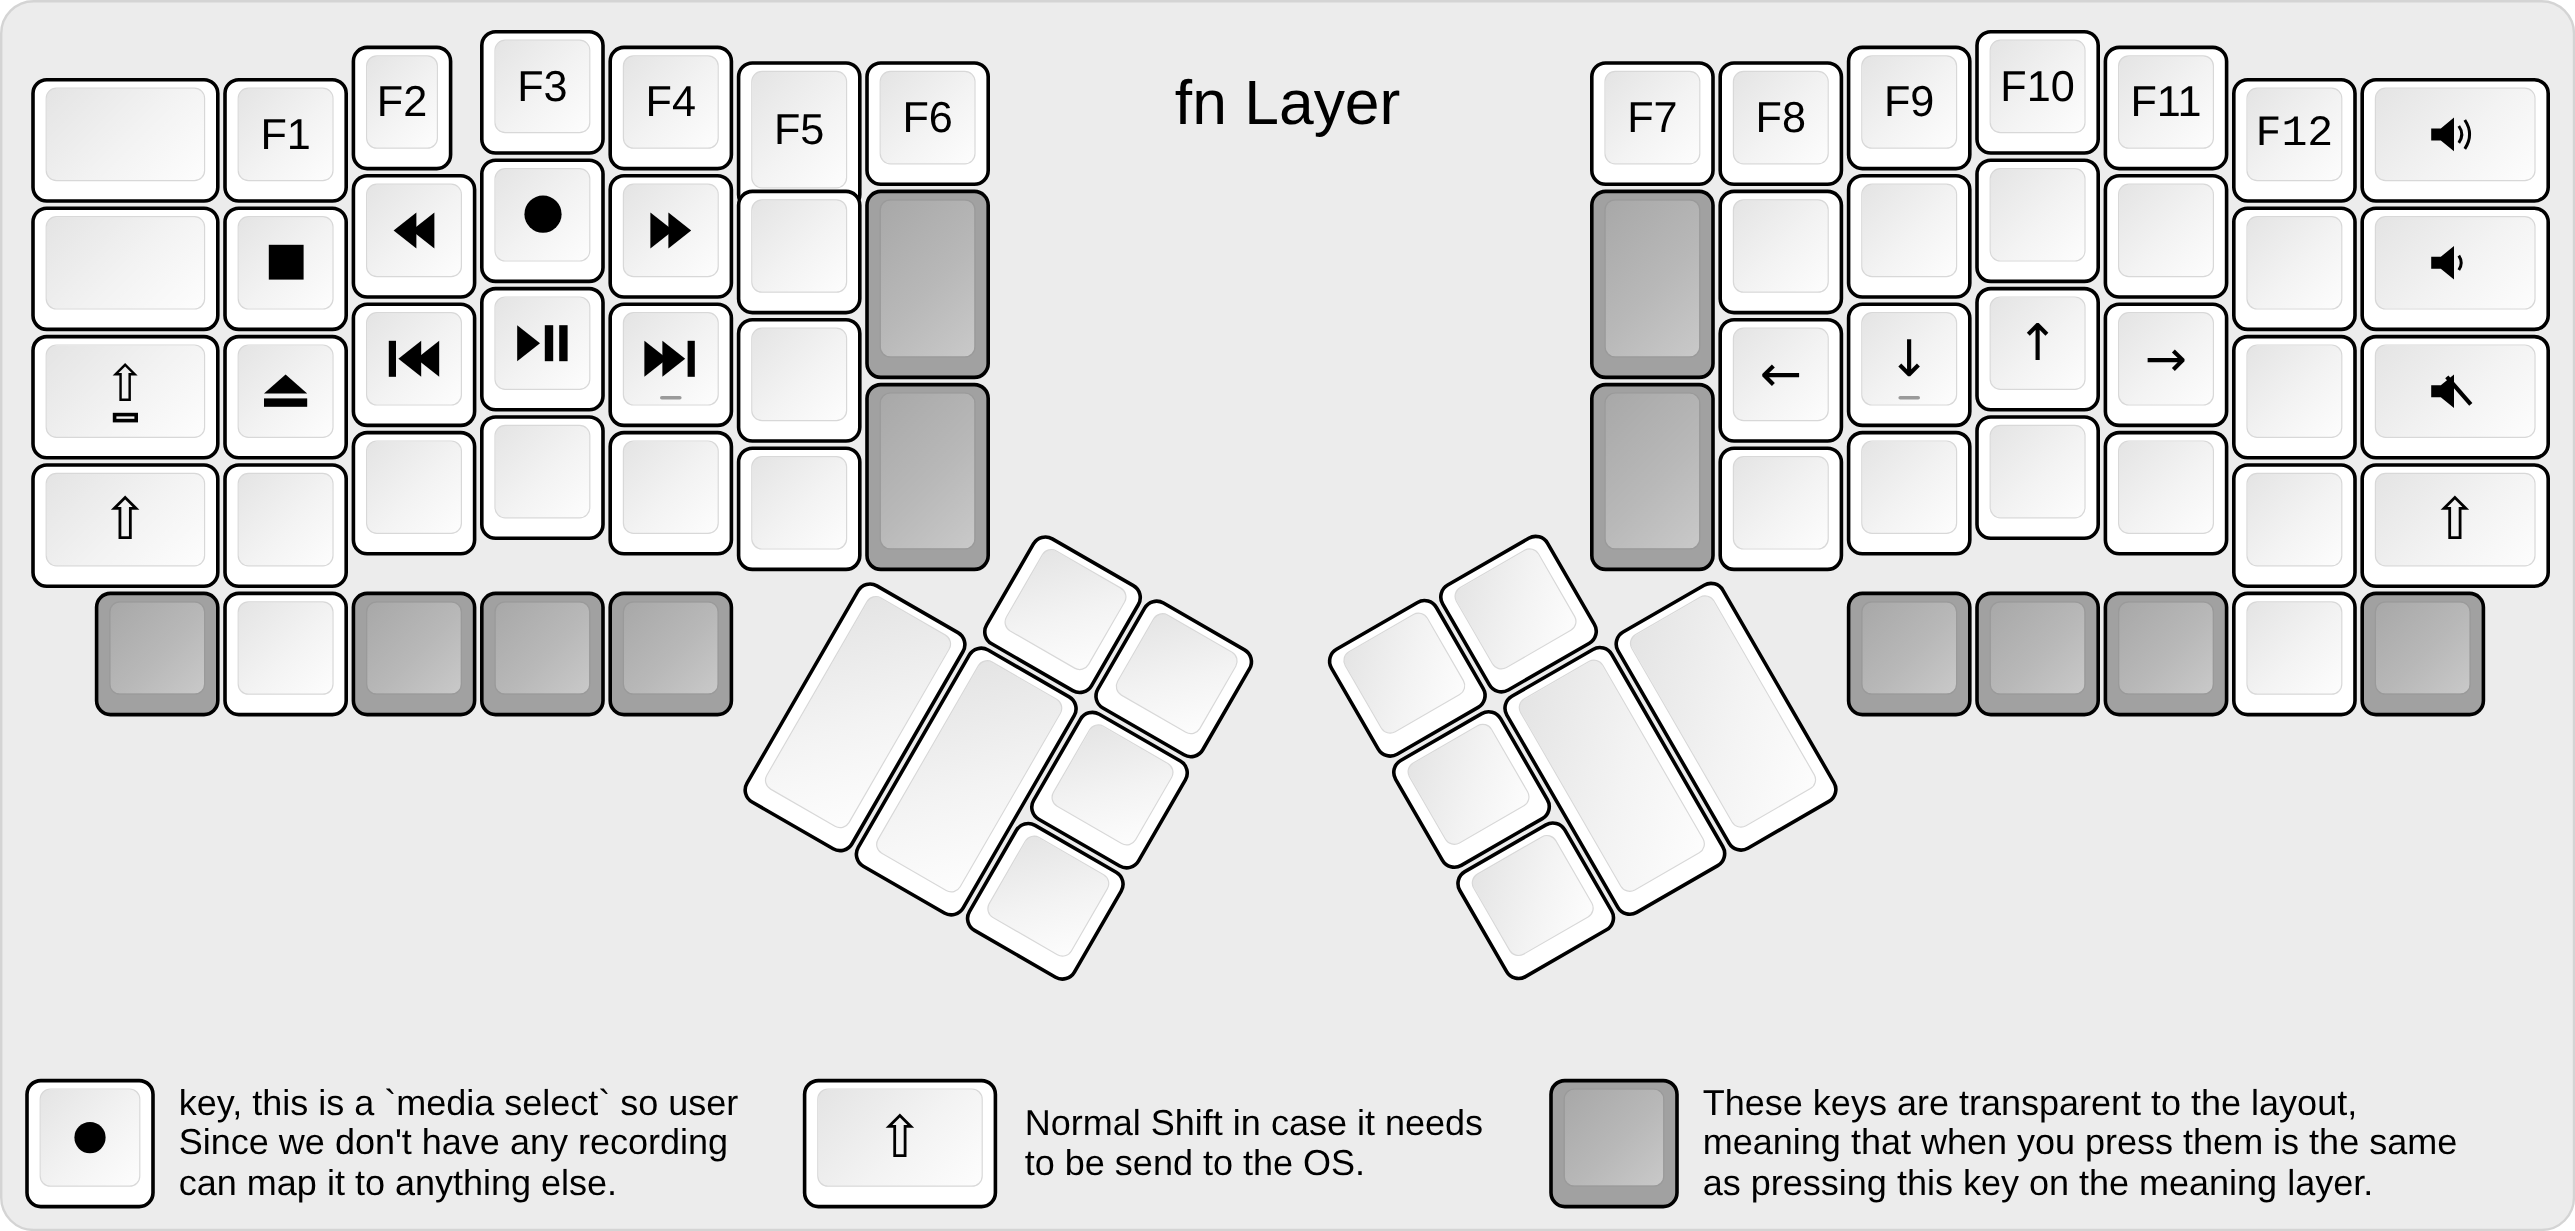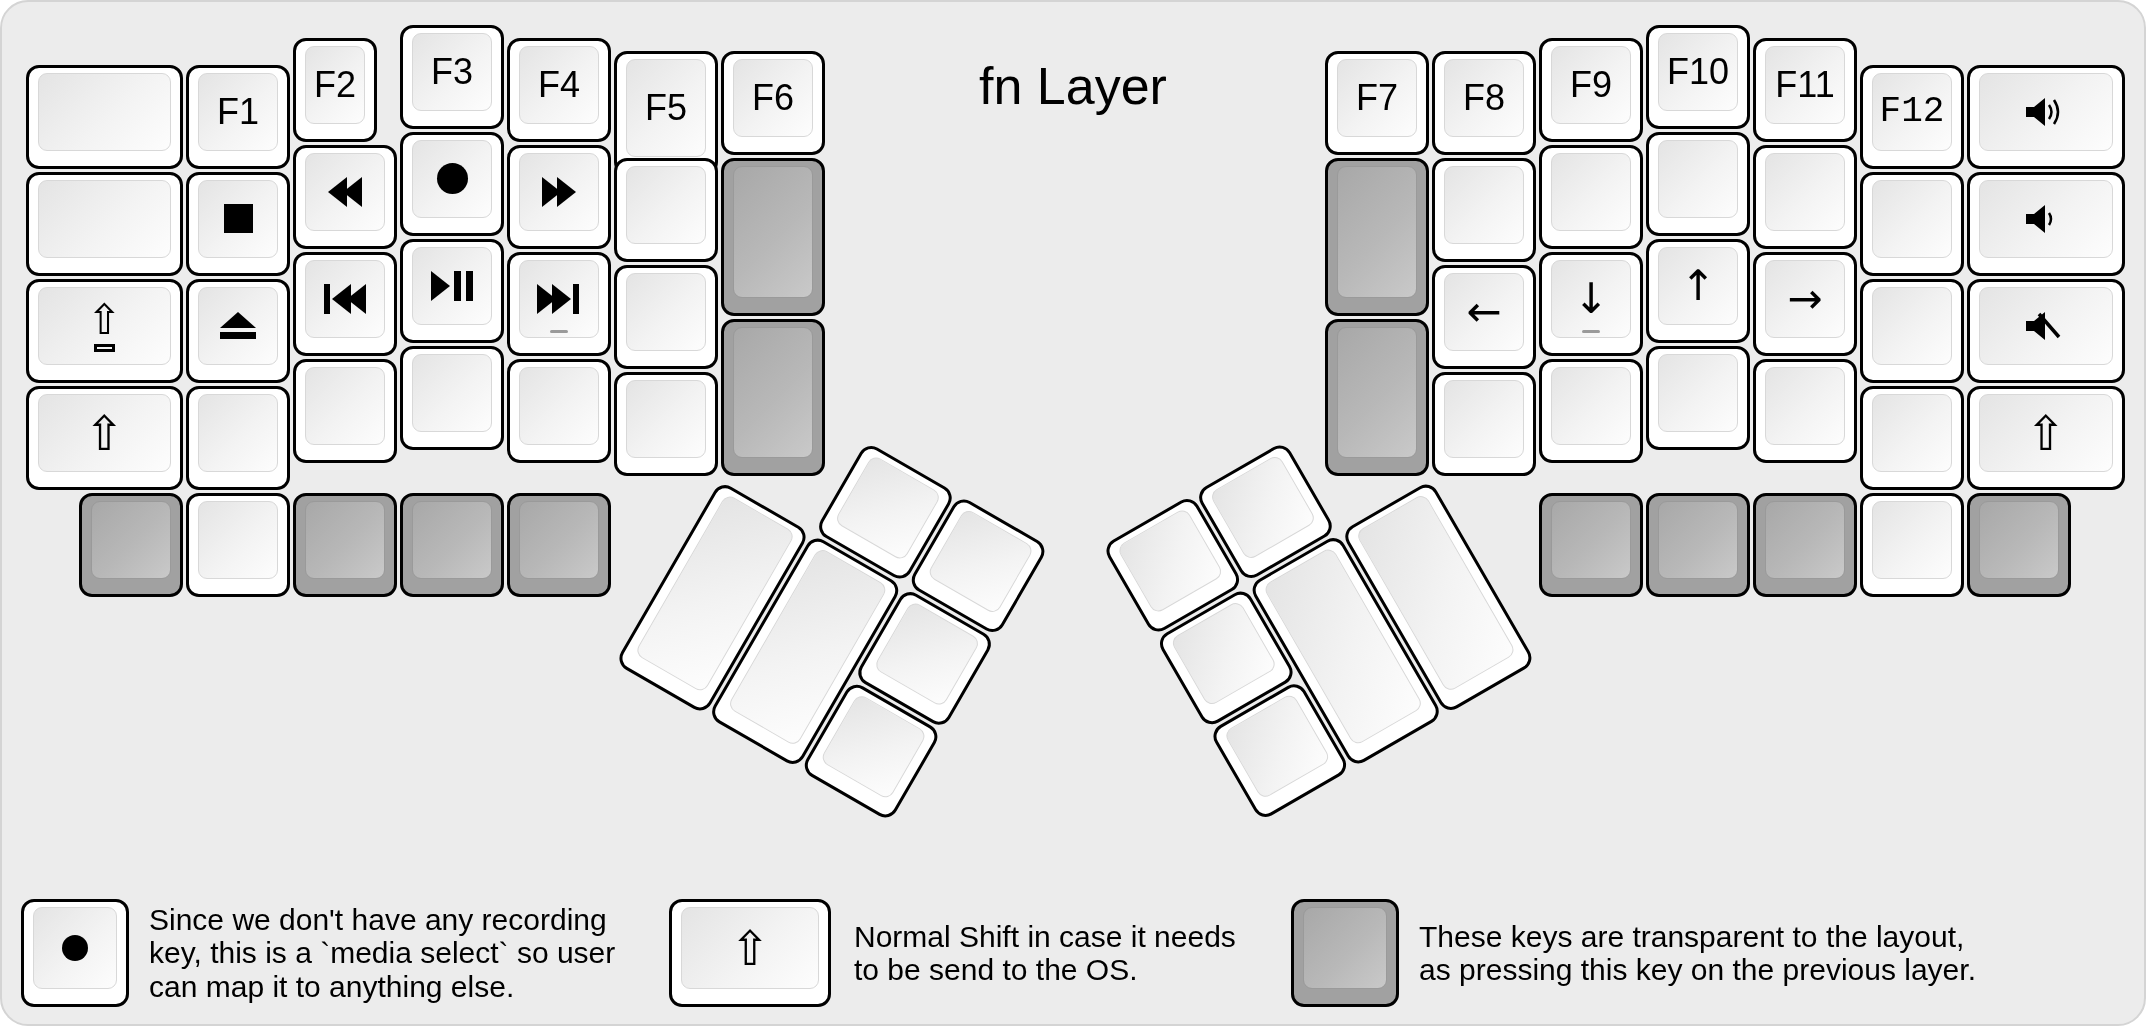--- a/index.html
+++ b/index.html
@@ -398,22 +398,22 @@
 
   <div>
     <div class="legend-key" id="legend-key-0" style="left:19px;top:897px;width:108px;height:108px;">
         <div class="key white" style="left: 0px; top: 0px; width: 108px; height: 108px;">
           <div class="cap">
             <span class="i-rec small"></span>
           </div>
         </div>
       </div>
     <div class="legend-item-text" style="left:147px;top:897px;">
+      <div>key, this is a `media select` so user</div>
       <div>Since we don't have any recording</div>
-      <div>key, this is a `media select` so user</div>
       <div>can map it to anything else.</div>
     </div>
 
     <div class="legend-key" id="legend-key-1" style="left:667px;top:897px;width:162px;height:108px;">
         <div class="key white" style="left: 0px; top: 0px; width: 162px; height: 108px;">
           <div class="cap">
             <span class="shiftg">⇧</span>
           </div>
         </div>
       </div>
@@ -422,16 +422,17 @@
       <div>to be send to the OS.</div>
     </div>
 
     <div class="legend-key" id="legend-key-2" style="left:1289px;top:897px;width:108px;height:108px;">
         <div class="key gray" style="left: 0px; top: 0px; width: 108px; height: 108px;">
           <div class="cap"></div>
         </div>
       </div>
     <div class="legend-item-text" style="left:1417px;top:897px;">
       <div>These keys are transparent to the layout,</div>
-      <div>as pressing this key on the previous layer.</div>
+      <div>meaning that when you press them is the same</div>
+      <div>as pressing this key on the meaning layer.</div>
     </div>
   </div>
 </div>
 
 </body></html>

